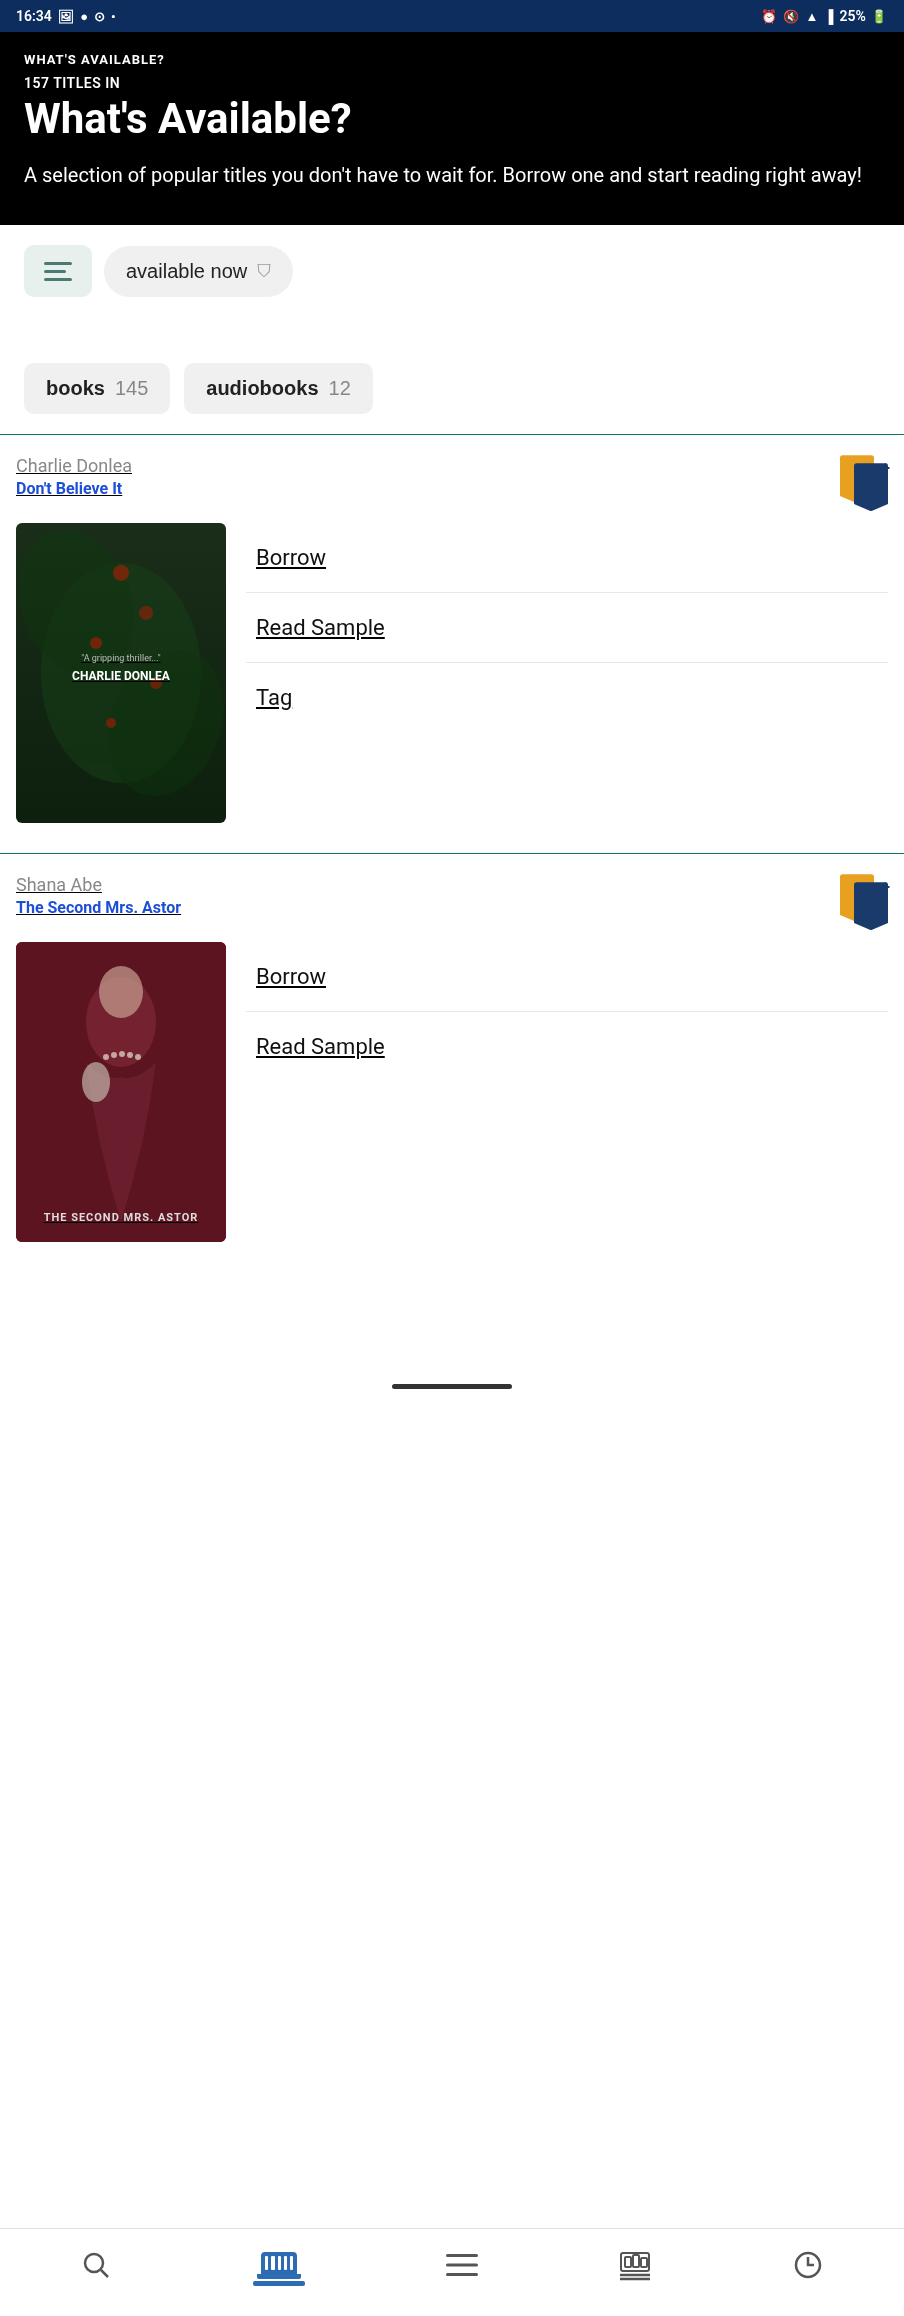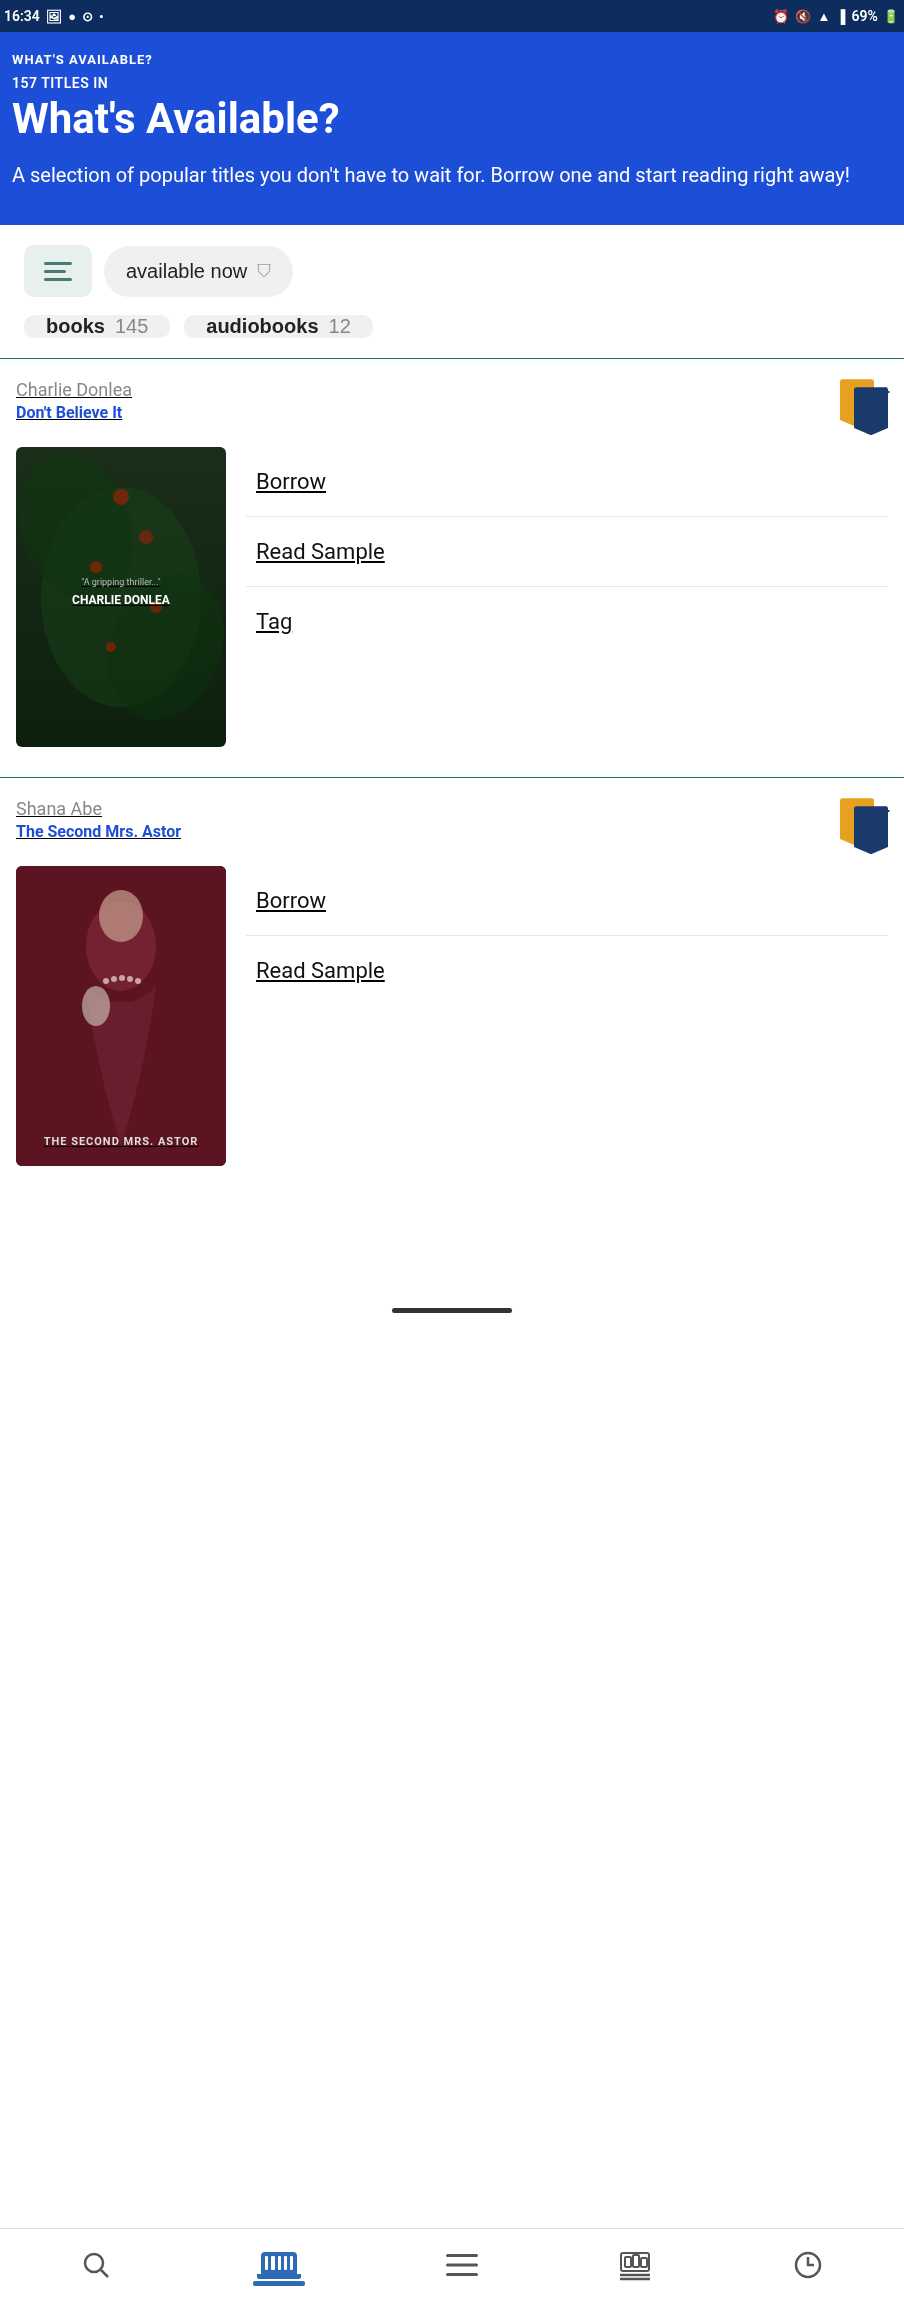--- a/index.html
+++ b/index.html
@@ -12,33 +12,33 @@
       overflow-x: hidden;
     }
 
     
     .status-bar {
       background: #0d2d5e;
       color: #fff;
       display: flex;
       justify-content: space-between;
       align-items: center;
-      padding: 8px 4px;
+      padding: 8px 16px;
       font-size: 14px;
       font-weight: 600;
     }
     .status-left { display: flex; align-items: center; gap: 6px; }
     .status-right { display: flex; align-items: center; gap: 6px; }
     .status-icon { font-size: 13px; }
 
     
     .header {
-      background: #1d4ed8;
+      background: #000000;
       color: #fff;
-      padding: 20px 12px 36px;
+      padding: 20px 24px 36px;
     }
     .header-label {
       font-size: 13px;
       font-weight: 700;
       letter-spacing: 1px;
       color: #fff;
       margin-bottom: 8px;
     }
     .header-count {
       font-size: 14px;
@@ -117,28 +117,29 @@
     
     .category-tabs {
       padding: 8px 24px 20px;
       display: flex;
       gap: 14px;
     }
     .cat-tab {
       background: #f0f0f0;
       border: none;
       border-radius: 10px;
-      padding: 0 22px;
+      padding: 14px 22px;
       font-size: 20px;
       font-weight: 600;
       color: #222;
       cursor: pointer;
       display: flex;
       align-items: center;
       gap: 10px;
+      margin-top: 48px;
     }
     .cat-tab .count {
       color: #888;
       font-weight: 400;
     }
 
     
     .book-entry {
       padding: 20px 16px 10px;
       border-top: 1px solid #0f766e;
@@ -345,21 +346,21 @@
     <span class="status-icon">🖼</span>
     <span class="status-icon">●</span>
     <span class="status-icon">⊙</span>
     <span class="status-icon">•</span>
   </div>
   <div class="status-right">
     <span class="status-icon">⏰</span>
     <span class="status-icon">🔇</span>
     <span class="status-icon">▲</span>
     <span class="status-icon">▐</span>
-    <span>69%</span>
+    <span>25%</span>
     <span class="status-icon">🔋</span>
   </div>
 </div>
 
 <div class="header">
   <div class="header-label">WHAT'S AVAILABLE?</div>
   <div class="header-count">157 TITLES IN</div>
   <div class="header-title">What's Available?</div>
   <div class="header-desc">A selection of popular titles you don't have to wait for. Borrow one and start reading right away!</div>
 </div>

